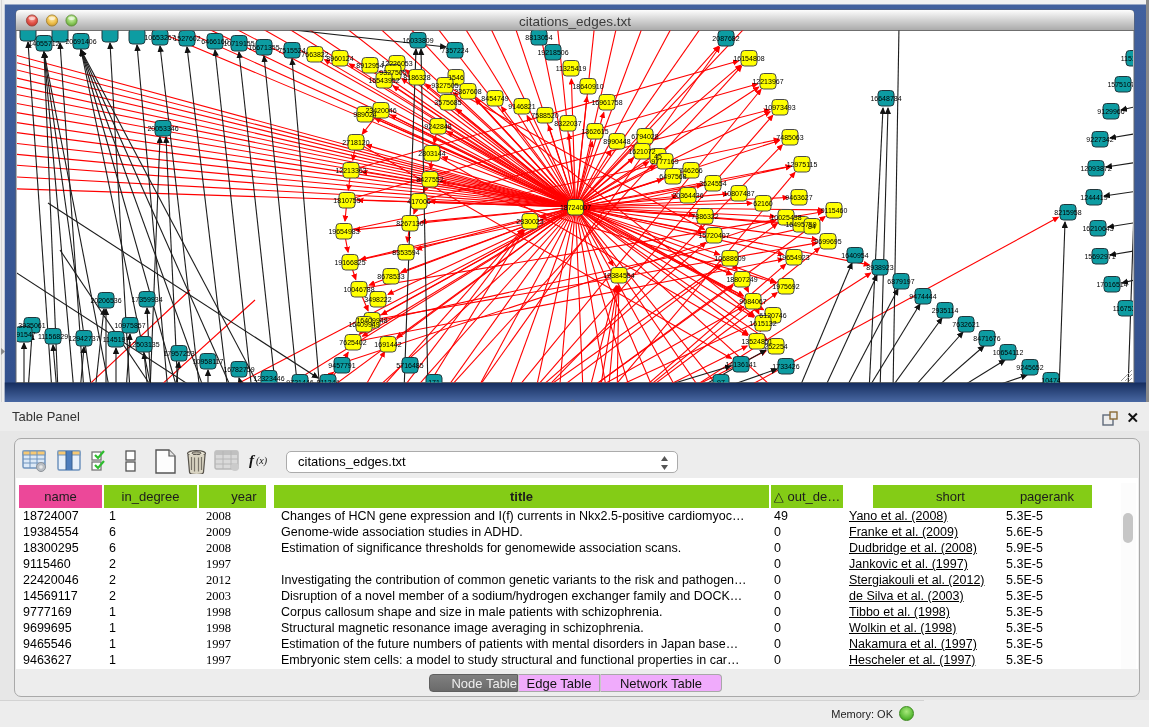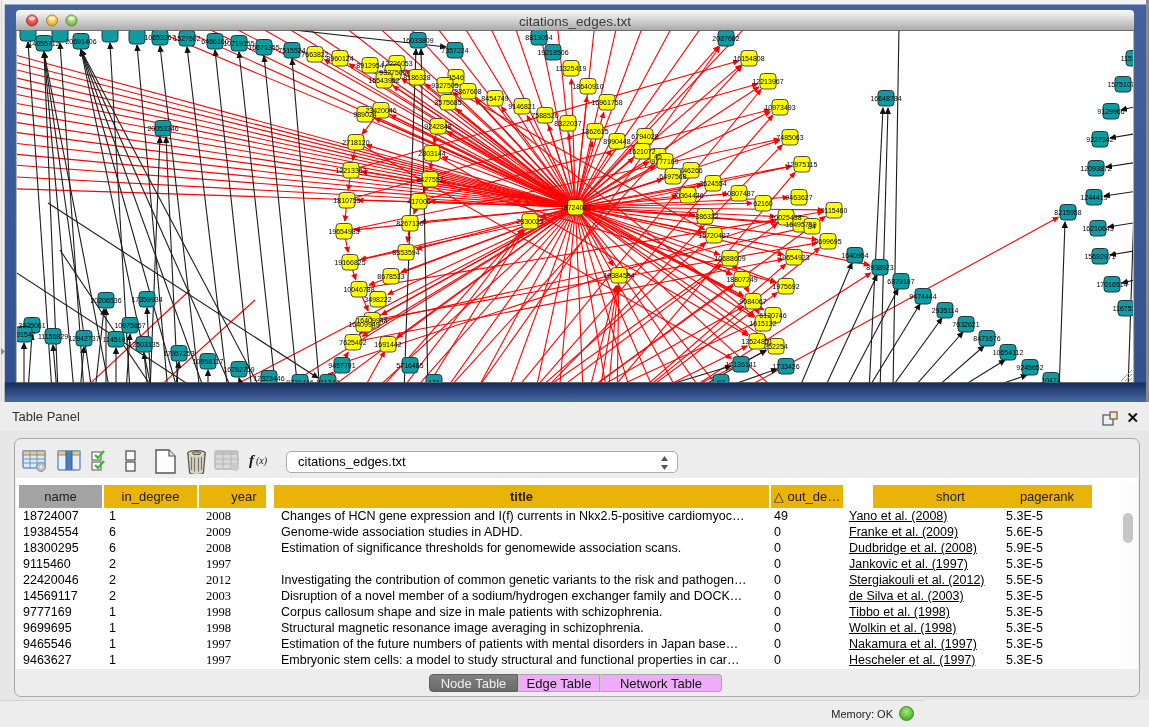--- a/index.html
+++ b/index.html
@@ -5,21 +5,21 @@
 body{width:1149px;height:727px;position:relative;overflow:hidden;background:#ededed;
  font-family:"Liberation Sans",sans-serif;}
 #graph{position:absolute;top:0;left:0;width:1149px;height:405px;}
 #tphead{position:absolute;top:402px;left:0;width:1149px;height:29px;background:#ededed;}
 #tphead .t{position:absolute;left:12px;top:7px;font-size:13px;color:#333;}
 #tpbody{position:absolute;top:431px;left:0;width:1149px;height:269px;background:#e7e7e7;}
 #cont{position:absolute;left:14px;top:7px;width:1124px;height:257px;background:#ededed;
  border:1px solid #a9a9a9;border-radius:7px;}
 #whitearea{position:absolute;left:1px;top:39px;width:1122px;height:191px;background:#fff;}
 #hdr{position:absolute;left:4px;top:46px;height:23px;font-size:13px;color:#1d1d1d;}
-#hdr span{position:absolute;top:0;height:23px;line-height:23px;text-align:center;background:#eab308;
+#hdr span{position:absolute;top:0;height:23px;line-height:23px;text-align:center;background:#84cc16;
  border-right:2px solid #fff;box-sizing:border-box;}
 #rows{position:absolute;left:4px;top:69px;font-size:12.5px;color:#000;}
 .tr{position:relative;height:16px;line-height:16px;width:1120px;white-space:nowrap;}
 .tr span{position:absolute;top:0;display:block;overflow:hidden;}
 .c0{left:4px;width:80px;}.c1{left:90px;width:60px;}.c2{left:187px;width:60px;font-family:Liberation Serif, serif;}
 .c3{left:262px;width:492px;}.c4{left:755px;width:60px;}.c5{left:830px;width:165px;text-decoration:underline;}
 .c6{left:987px;width:90px;}
 #vsb{position:absolute;right:3px;top:44px;width:15px;height:186px;background:#fcfcfc;}
 #vsb .th{position:absolute;left:2px;top:30px;width:10px;height:30px;background:#c6c6c6;border-radius:5px;}
 #tabs{position:absolute;left:414px;top:235px;height:18px;font-size:13px;}
@@ -701,21 +701,21 @@
  <div id="cont">
   <div id="whitearea"></div>
   <div id="dropdown">
         <span class="dt">citations_edges.txt</span>
    <svg style="position:absolute;right:8px;top:3px" width="9" height="16" viewBox="0 0 9 16">
           <path d="M4.5,1 L8,6 L1,6 Z" fill="#555"></path>
           <path d="M4.5,15 L8,10 L1,10 Z" fill="#555"></path>
         </svg>
   </div>
   <div id="hdr">
-   <span style="left:0px;width:85px;background:#a3a3a3;">name</span>
+   <span style="left:0px;width:85px;background:#ec4899;">name</span>
    <span style="left:85px;width:95px;">in_degree</span>
    <span style="left:180px;width:69px;padding-left:23px;">year</span>
    <span style="left:255px;width:497px;font-weight:bold;">title</span>
    <span style="left:752px;width:74px;">△ out_de…</span>
    <span style="left:826px;width:157px;margin-left:28px;">short</span>
    <span style="left:983px;width:92px;">pagerank</span>
   </div>
   <div id="rows">
 <div class="tr">
           <span class="c0">18724007</span>
@@ -803,19 +803,19 @@
           <span class="c2">1997</span>
           <span class="c3">Embryonic stem cells: a model to study structural and functional properties in car…</span>
           <span class="c4">0</span>
           <span class="c5">Hescheler et al. (1997)</span>
           <span class="c6">5.3E‑5</span>
         </div>
   </div>
   <div id="vsb">
         <div class="th"></div>
       </div>
-  <div id="tabs"><span class="sel" style="width:89px;">Node Table</span><span style="width:82px;">Edge Table</span><span style="width:122px;">Network Table</span></div>
+  <div id="tabs"><span class="sel" style="width:89px;text-align:right;">Node Table</span><span style="width:82px;">Edge Table</span><span style="width:122px;">Network Table</span></div>
  </div>
 </div>
 <div id="status">
     <span id="mem">Memory: OK</span>
     <span id="memdot"></span>
   </div>
 
 </body></html>

